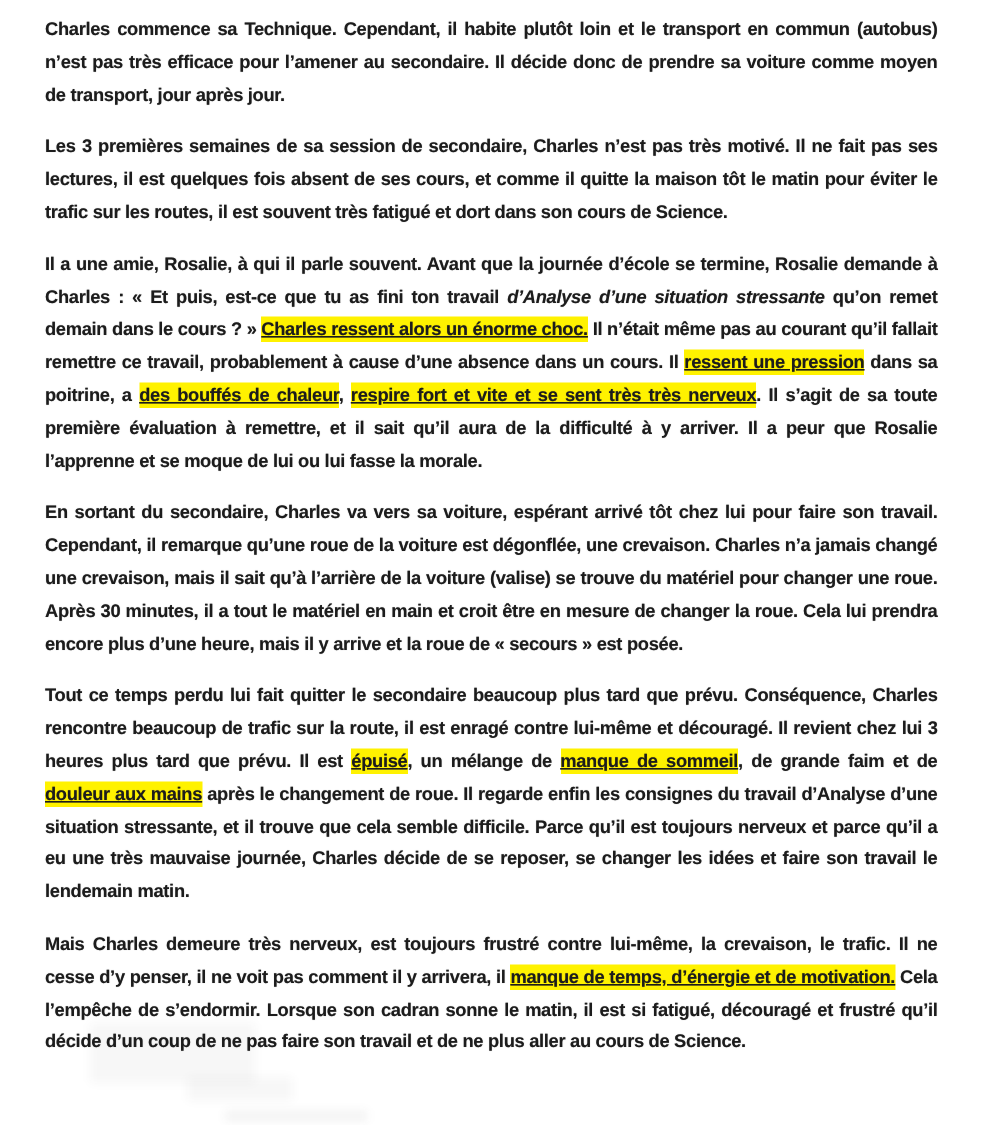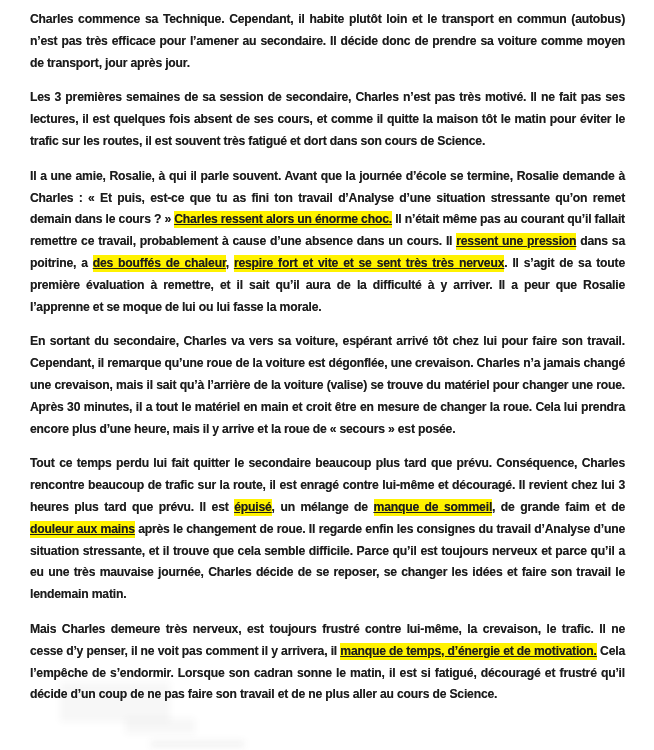--- a/index.html
+++ b/index.html
@@ -23,21 +23,21 @@
     line-height: 21.8px;
     letter-spacing: -0.2px;
     text-align: justify;
   }
   .para {
     margin: 0 0 13px 0;
     
     text-shadow: 0 0 0.5px rgba(30,30,30,0.55);
   }
   .tx { }
-  .it { }
+  .it { font-style: italic; }
   .hl {
     background: var(--highlight-color, #fff200);
     padding: 1px 0 2px 0;
     text-decoration: underline;
   }
   
   .scan-artifact {
     position: absolute;
     background: rgba(40, 40, 40, 0.035);
     filter: blur(3px);

